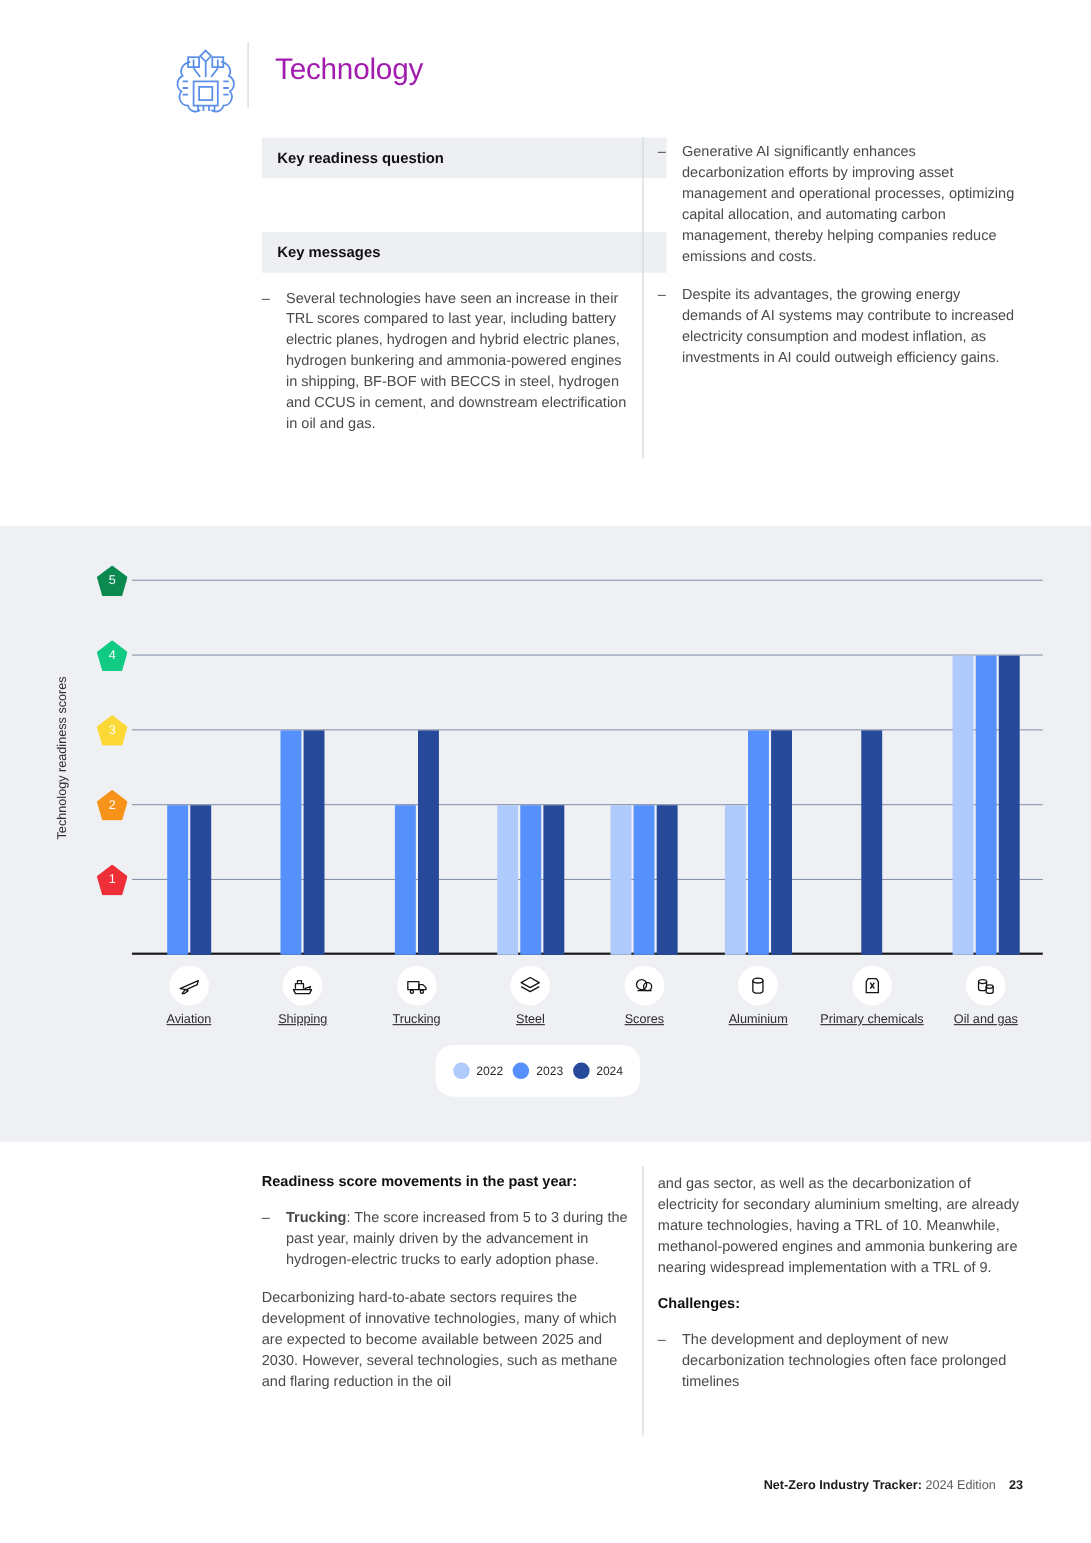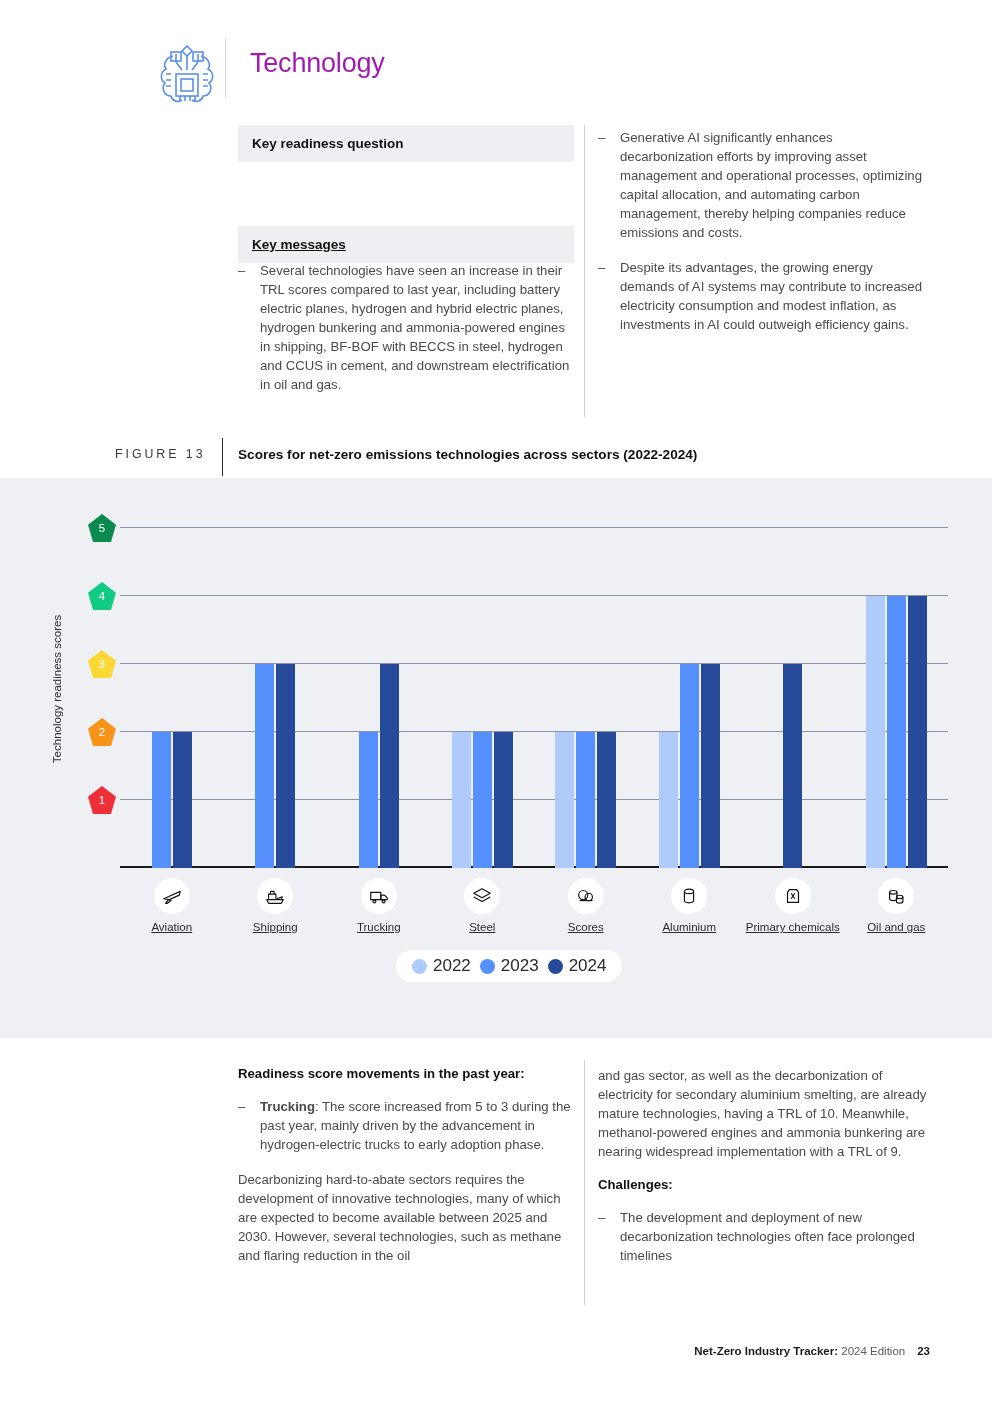--- a/index.html
+++ b/index.html
@@ -15,26 +15,26 @@
   
   .hdr-icon { position: absolute; left: 152px; top: 38px; width: 70px; height: 72px; }
   .hdr-rule { position: absolute; left: 225px; top: 38px; width: 1px; height: 60px; background: #cfd3d8; }
   .hdr-title {
     position: absolute; left: 250px; top: 48px;
     font-size: 27px; font-weight: 400; letter-spacing: -0.2px; color: #a21caf;
   }
 
   
   .kbox {
-    position: absolute; left: 238px; width: 336px;
+    position: absolute; left: 238px; width: 368px;
     background: #edeff3; padding: 11px 14px;
     font-size: 13.5px; font-weight: bold; color: #111;
   }
   #kq-box { top: 125px; }
-  #km-box { top: 226px; text-decoration: underline; }
+  #km-box { top: 211px; }
   .kq-text {
     position: absolute; left: 238px; top: 165px; width: 340px;
     font-size: 13.2px; line-height: 19px; color: #4a4a4a;
   }
 
   .col-rule { position: absolute; left: 584px; top: 125px; width: 1px; height: 292px; background: #cfd3d8; }
 
   
   .bullets { position: absolute; }
   .bul { display: flex; margin-bottom: 16px; }
@@ -80,22 +80,22 @@
 
   .xitem { position: absolute; width: 110px; text-align: center; }
   .xicon {
     width: 36px; height: 36px; border-radius: 50%; background: #ffffff;
     margin: 0 auto; display: flex; align-items: center; justify-content: center;
   }
   .xlab { margin-top: 6px; font-size: 11.5px; color: #2b2b2b; line-height: 14px; text-decoration: underline; }
 
   .legend {
     position: absolute; left: 396px; top: 472px;
-    background: #ffffff; border-radius: 16px; padding: 6px 16px;
-    display: flex; align-items: center; gap: 9px; font-size: 17px; color: #2b2b2b;
+    background: #ffffff; border-radius: 16px; padding: 16px 16px;
+    display: flex; align-items: center; gap: 9px; font-size: 11px; color: #2b2b2b;
   }
   .lg-item { display: flex; align-items: center; gap: 6px; }
   .lg-dot { width: 15px; height: 15px; border-radius: 50%; }
 
   .note {
     position: absolute; left: 58px; top: 526px; width: 890px;
     font-size: 9.6px; color: #8d8f95;
   }
 
   
@@ -149,25 +149,20 @@
     <div class="bul">
       <span class="dash">–</span>
       <span class="btxt">Generative AI significantly enhances decarbonization efforts by improving asset management and operational processes, optimizing capital allocation, and automating carbon management, thereby helping companies reduce emissions and costs.</span>
     </div>
     <div class="bul">
       <span class="dash">–</span>
       <span class="btxt">Despite its advantages, the growing energy demands of AI systems may contribute to increased electricity consumption and modest inflation, as investments in AI could outweigh efficiency gains.</span>
     </div>
   </div>
 
-  <div class="fig-wrap">
-    <div class="fig-num">FIGURE 13</div>
-    <div class="fig-rule"></div>
-    <div class="fig-title">Scores for net-zero emissions technologies across sectors (2022-2024)</div>
-  </div>
 
   <div class="band">
     <div class="ylabel">Technology readiness scores</div>
     <div class="plot" id="plot">
       <div class="baseline"></div>
     <div class="gridline" style="bottom: 68px;"></div>
         <div class="gridline" style="bottom: 136px;"></div>
         <div class="gridline" style="bottom: 204px;"></div>
         <div class="gridline" style="bottom: 272px;"></div>
         <div class="gridline" style="bottom: 340px;"></div>

